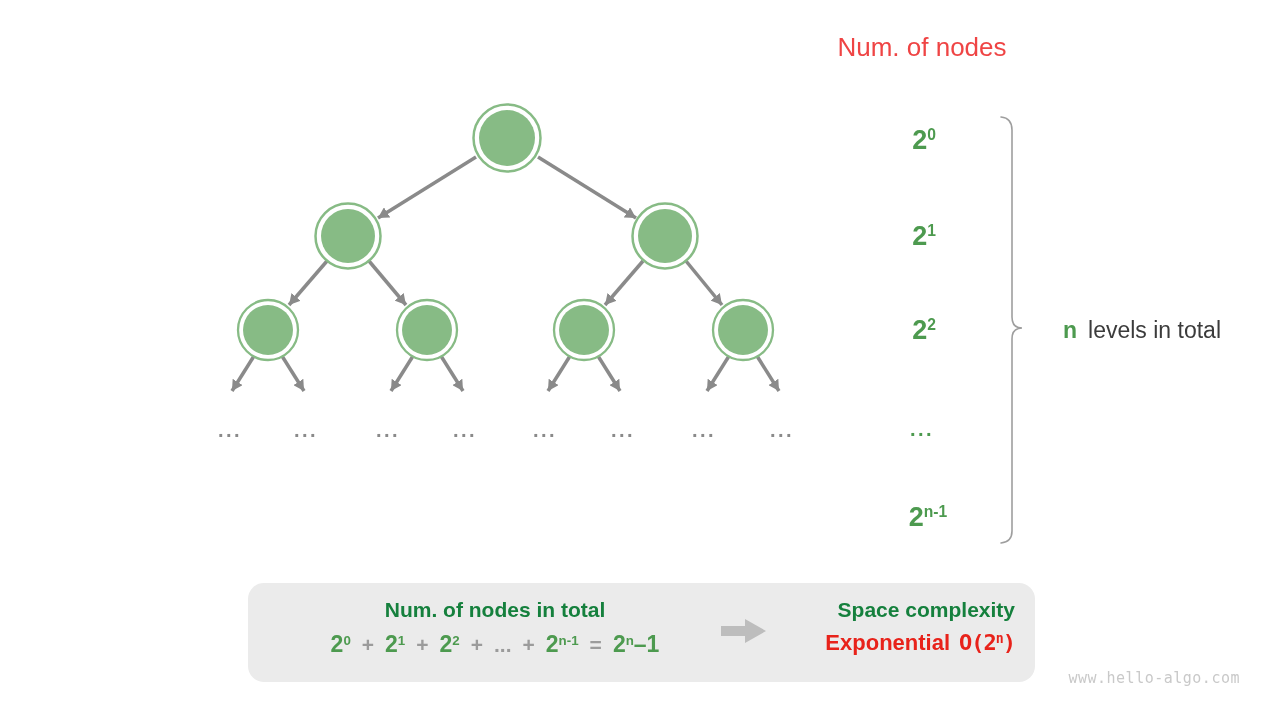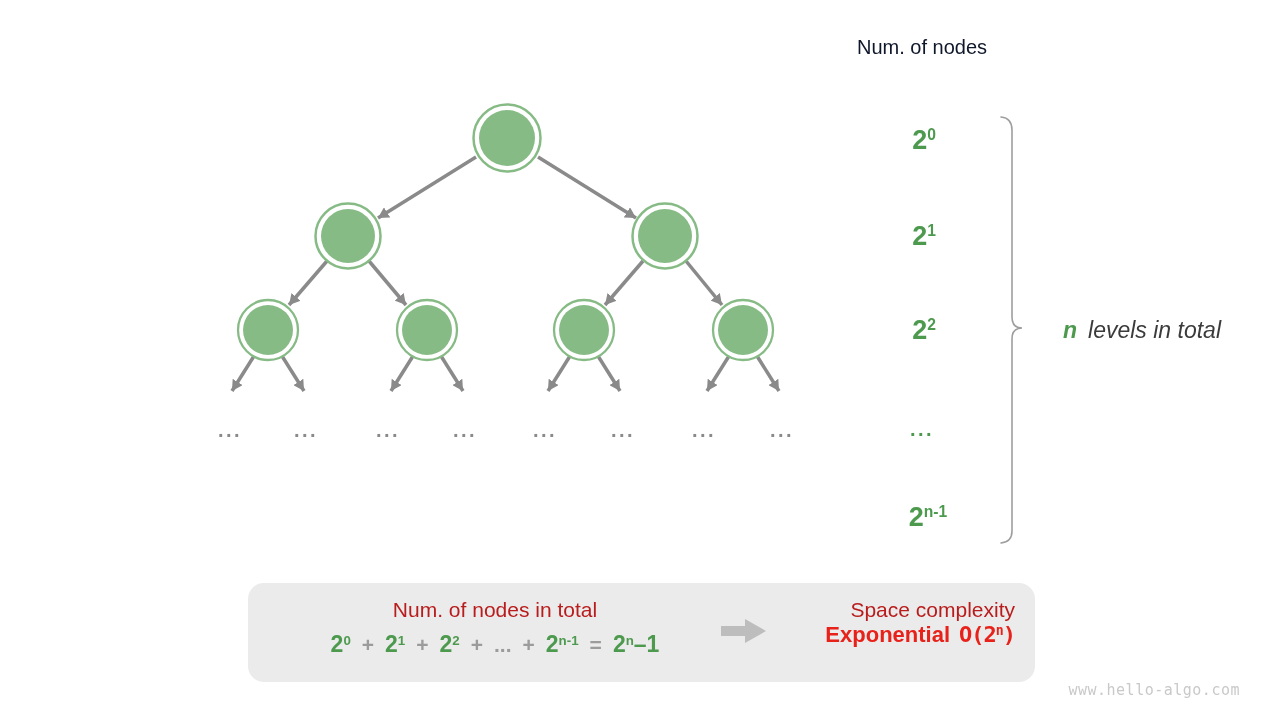--- a/index.html
+++ b/index.html
@@ -4,64 +4,64 @@
 <style>
   html,body{margin:0;padding:0;background:#ffffff;}
   .canvas{
     position:relative;width:1280px;height:720px;background:#ffffff;overflow:hidden;
     font-family:"Liberation Sans",sans-serif;
   }
   .tree-svg{position:absolute;left:0;top:0;}
   
   .hdr{
     position:absolute;left:922px;top:32px;transform:translateX(-50%);
-    font-size:20px;line-height:30px;color:#0f172a;white-space:nowrap;
+    font-size:26px;line-height:30px;color:#ef4444;white-space:nowrap;
   }
   
   .lvl{
     position:absolute;left:924px;transform:translate(-50%,-50%);
     color:#4d9a4f;font-weight:bold;font-size:27px;white-space:nowrap;
   }
   .lvl .sup,.formula .sup{font-size:0.58em;position:relative;top:-0.55em;letter-spacing:0;}
   .lvl-dots{
     position:absolute;left:922px;transform:translate(-50%,-50%);
     color:#4d9a4f;font-weight:bold;font-size:20px;letter-spacing:2.5px;
   }
   
   .brace-label{
     position:absolute;left:1063px;top:330px;transform:translateY(-50%);
-    font-size:23px;color:#3b3b3b;white-space:nowrap;font-style:italic;
+    font-size:23px;color:#3b3b3b;white-space:nowrap;
   }
   .brace-label .n{color:#4d9a4f;font-weight:bold;margin-right:11px;}
   
   .tdots{
     position:absolute;top:419px;transform:translateX(-50%);
     color:#8a8a8a;font-weight:bold;font-size:20px;letter-spacing:2.5px;
   }
   
   .box{
     position:absolute;left:248px;top:583px;width:787px;height:99px;
     background:#ebebeb;border-radius:16px;
   }
   .box-left{position:absolute;left:16px;top:15px;width:462px;text-align:center;}
   .box-right{position:absolute;left:532px;top:15px;width:235px;text-align:right;}
-  .box-title{font-size:21px;font-weight:normal;color:#b91c1c;white-space:nowrap;}
+  .box-title{font-size:21px;font-weight:bold;color:#15803d;white-space:nowrap;}
   .formula{
     margin-top:9px;display:flex;justify-content:center;align-items:baseline;
     gap:11px;font-weight:bold;font-size:23px;white-space:nowrap;
   }
   .tok.green{color:#4d9a4f;}
   .tok.gray{color:#9b9b9b;font-size:21px;}
   .big-arrow{position:absolute;left:473px;top:34px;}
-  .complexity{font-weight:bold;font-size:22px;color:#e8221a;white-space:nowrap;}
+  .complexity{margin-top:8px;font-weight:bold;font-size:22px;color:#e8221a;white-space:nowrap;}
   .complexity .expr{font-family:"DejaVu Sans Mono",monospace;margin-left:9px;letter-spacing:-1px;}
   .complexity .sup{font-size:0.6em;position:relative;top:-0.5em;}
   
   .watermark{
-    position:absolute;right:40px;bottom:21px;
+    position:absolute;right:40px;bottom:33px;
     font-family:"DejaVu Sans Mono",monospace;font-size:15px;color:#c9c9c9;letter-spacing:0.5px;
   }
 </style>
 </head>
 <body>
 
 <div class="canvas">
 
   <svg class="tree-svg" width="1280" height="720" viewBox="0 0 1280 720">
     <defs>

